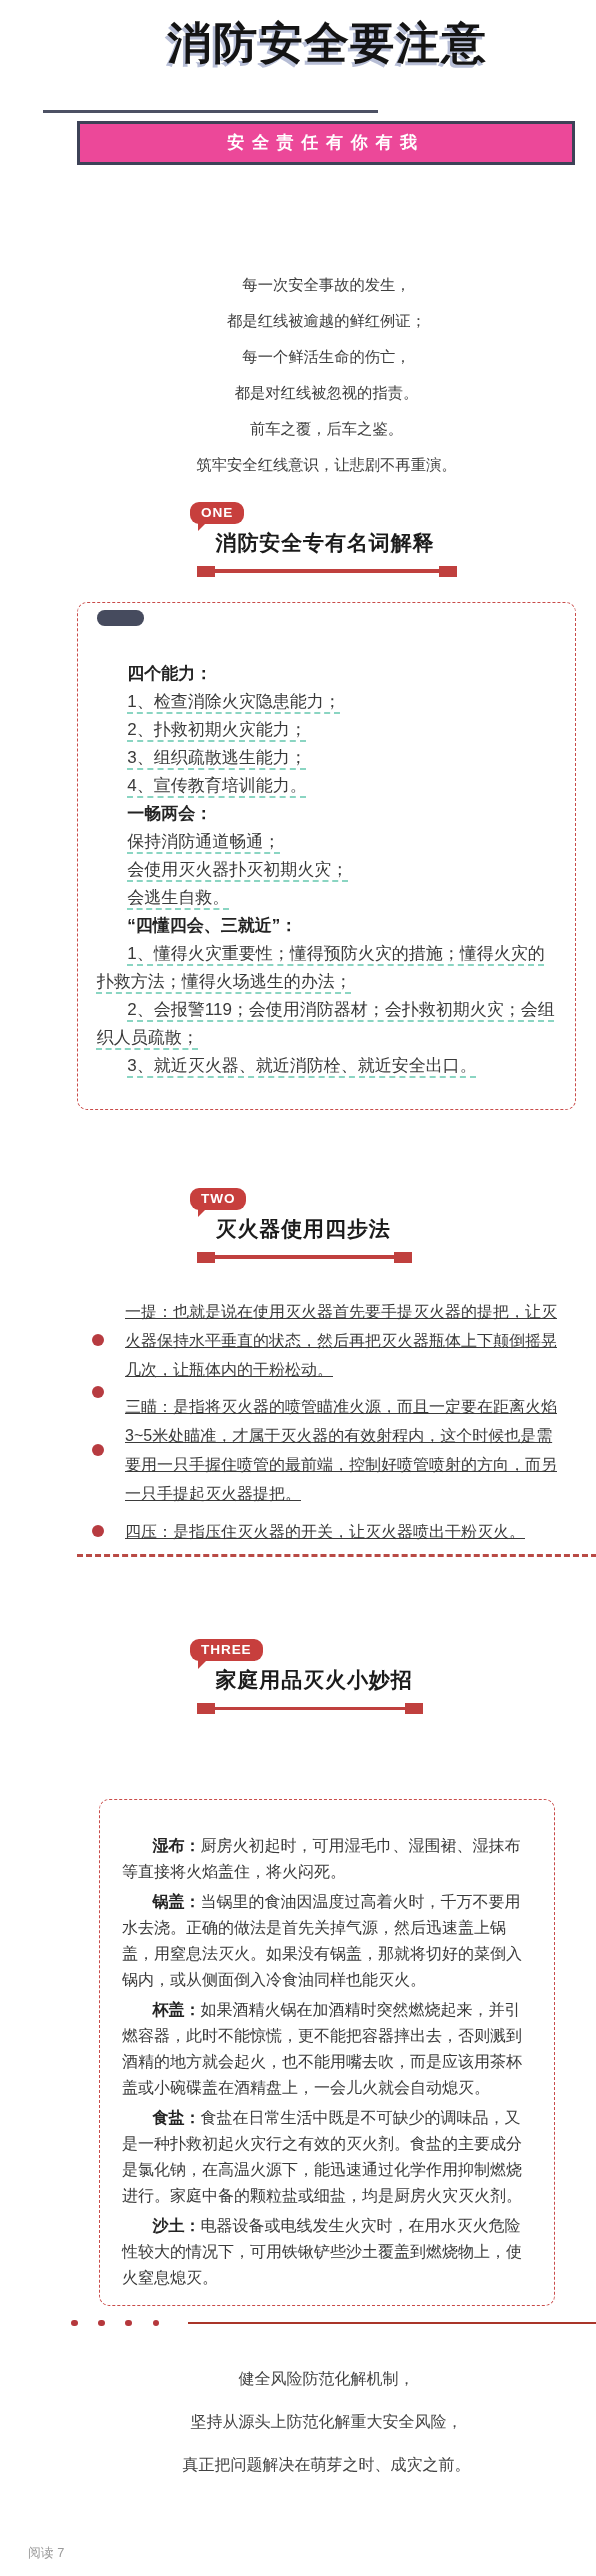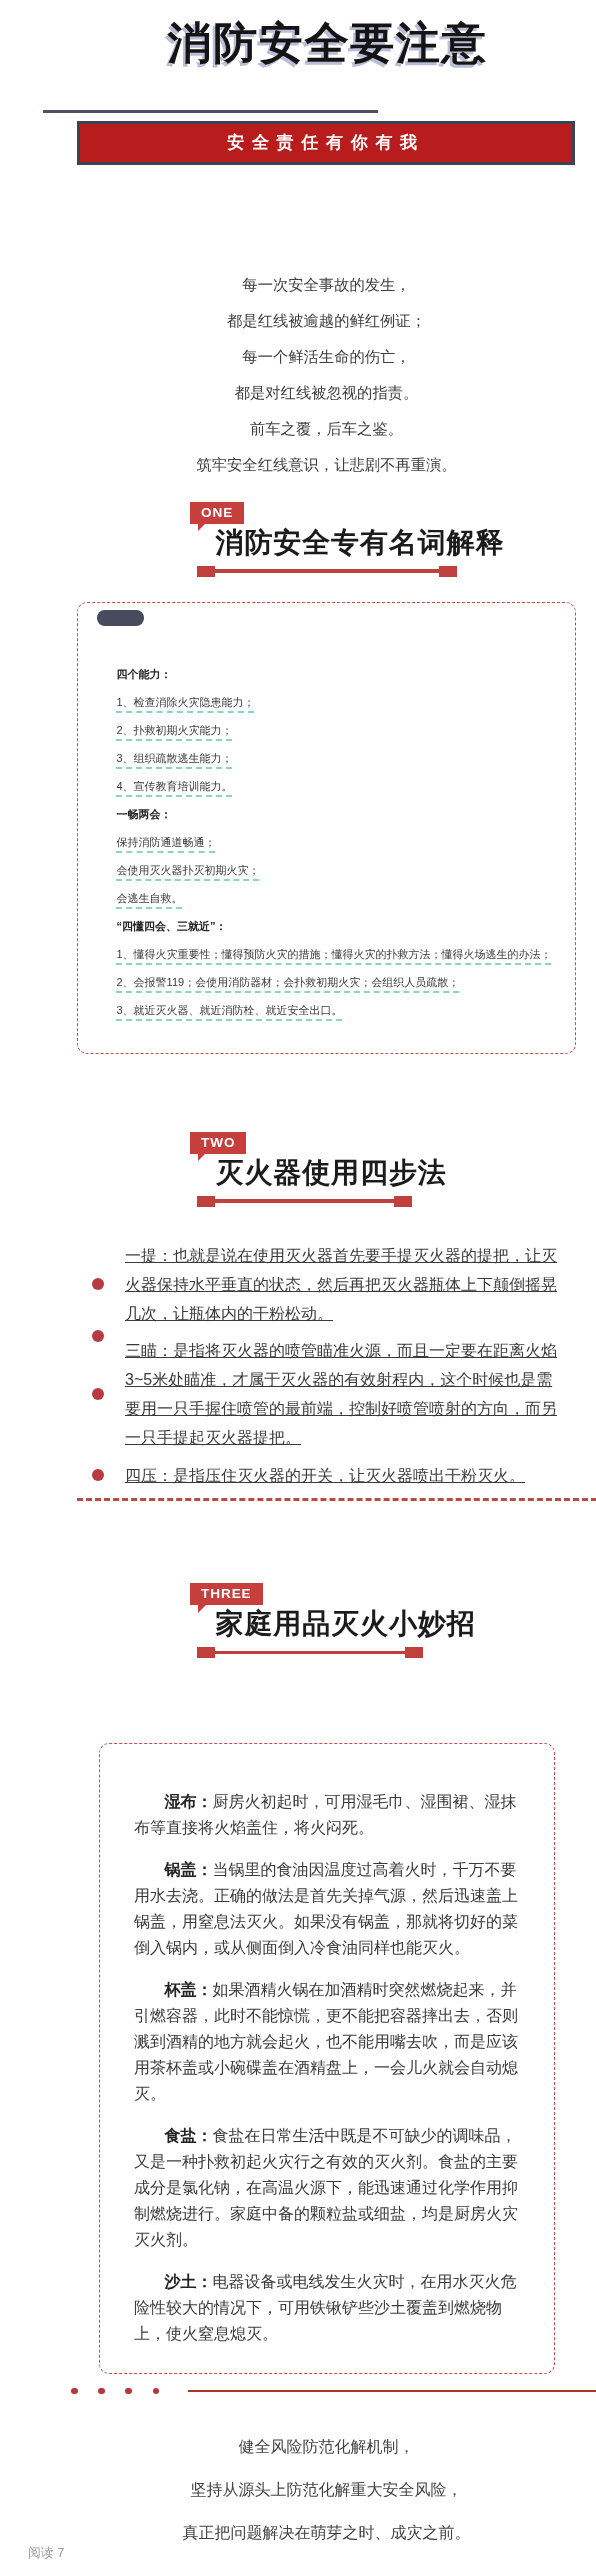--- a/index.html
+++ b/index.html
@@ -5,65 +5,65 @@
   html,body{margin:0;padding:0;background:#ffffff;}
   body{width:597px;font-family:"Liberation Sans","DejaVu Sans",sans-serif;color:#3b3b3b;}
   .page{position:relative;width:597px;height:2576px;overflow:hidden;background:#fff;}
 
   
   .title{margin:0;padding-top:12px;text-align:center;transform:translateX(29px);
          font-size:44px;line-height:61px;font-weight:bold;color:#141414;letter-spacing:1.7px;
          text-shadow:-2.6px 2.6px 0 #b7bed6;}
   .rule{width:335px;height:2.6px;background:#4d5164;margin:37px 0 0 43px;}
   .banner{box-sizing:border-box;width:498px;height:44px;margin:8.5px 0 0 77px;
-          border:3.4px solid #3d4257;background:#b91c1c;color:#ffffff;font-weight:bold;
+          border:3.4px solid #3d4257;background:#ec4899;color:#ffffff;font-weight:bold;
           font-size:17px;letter-spacing:7.7px;text-align:center;line-height:37px;}
 
   
   .poem{margin-top:102px;text-align:center;transform:translateX(28px);
         font-size:15.3px;line-height:36px;color:#3e3e3e;}
   .poem div{white-space:nowrap;}
 
   
   .sec{margin-left:190px;width:391px;}
   .s1{margin-top:18.7px;}  .s2{margin-top:78px;}  .s3{margin-top:82px;}
   .badge{position:relative;display:inline-block;background:#c73f3d;color:#fff;
          font-weight:bold;font-size:13.6px;letter-spacing:0.9px;padding:3.4px 11px;
-         border-radius:0;}
+         border-radius:9px;}
   .badge::after{content:"";position:absolute;left:7.7px;bottom:-7.7px;width:0;height:0;
          border:5.1px solid transparent;border-top-color:#c73f3d;border-left-color:#c73f3d;}
-  .sec-title{margin:4.3px 0 0 25.5px;font-size:28px;line-height:30px;font-weight:bold;
+  .sec-title{margin:4.3px 0 0 25.5px;font-size:21px;line-height:30px;font-weight:bold;
          color:#1b1b1b;letter-spacing:0.9px;}
   .sec-line{display:flex;align-items:center;margin:7.7px 0 0 6.8px;height:11px;}
   .s1 .sec-line{width:260px;} .s2 .sec-line{width:215px;} .s3 .sec-line{width:226px;}
   .sec-line .sq{width:18px;height:11px;background:#c0403e;}
   .sec-line .ln{flex:1;height:3.4px;background:#c0403e;}
 
   
   .dash-box{box-sizing:border-box;border:1.7px dashed #c94b49;border-radius:10.2px;background:#fff;}
   .box1{width:499px;margin:25.5px 0 0 77px;padding:5.1px 18.7px 29px 18.7px;}
   .pill{width:47px;height:16px;border-radius:7.7px;background:#464b5e;margin-top:1.7px;}
-  .box1-content{margin-top:34px;font-size:11px;line-height:28px;color:#3a3a3a;}
+  .box1-content{margin-top:34px;font-size:17px;line-height:28px;color:#3a3a3a;}
   .box1-content p{margin:0;text-indent:1.8em;}
   .box1-content p.hdr{font-weight:bold;color:#232323;}
   .u{text-decoration:underline;text-decoration-style:dashed;text-decoration-color:#8ad5c2;
      text-decoration-thickness:1.7px;text-underline-offset:6px;}
 
   
   .steps{margin:34px 0 0 77px;width:486px;text-decoration:underline;}
   .step{position:relative;padding-left:48px;margin-bottom:8.5px;font-size:16px;
         line-height:29px;color:#3a3a3a;}
   .step .dot{position:absolute;left:14.5px;top:50%;margin-top:-6px;width:12px;height:12px;
         border-radius:50%;background:#b73b40;}
   .divider{margin:8.5px 0 0 77px;width:520px;height:0;border-top:3.4px dashed #b94a45;}
 
   
   .box3{width:456px;margin:85px 0 0 99px;padding:29px 17px 10.2px 18px;
         font-size:16px;line-height:26px;color:#3a3a3a;}
-  .box3 p{margin:16px;text-indent:1.9em;}
+  .box3 p{margin:4px;text-indent:1.9em;}
   .box3 b{color:#232323;}
 
   
   .dots-row{display:flex;align-items:center;margin:13.6px 0 0 71px;width:525px;}
   .dots-row .d{width:6.8px;height:6.8px;border-radius:50%;background:#b5383c;margin-right:20.4px;}
   .dots-row .bline{flex:1;height:2.6px;background:#a93529;margin-left:8.5px;}
   .outro{margin-top:31px;text-align:center;transform:translateX(28px);
          font-size:16px;line-height:43px;color:#434343;}
   .outro div{white-space:nowrap;}
   .read{position:absolute;left:28px;bottom:13.6px;font-size:12.8px;color:#9a9a9a;}

